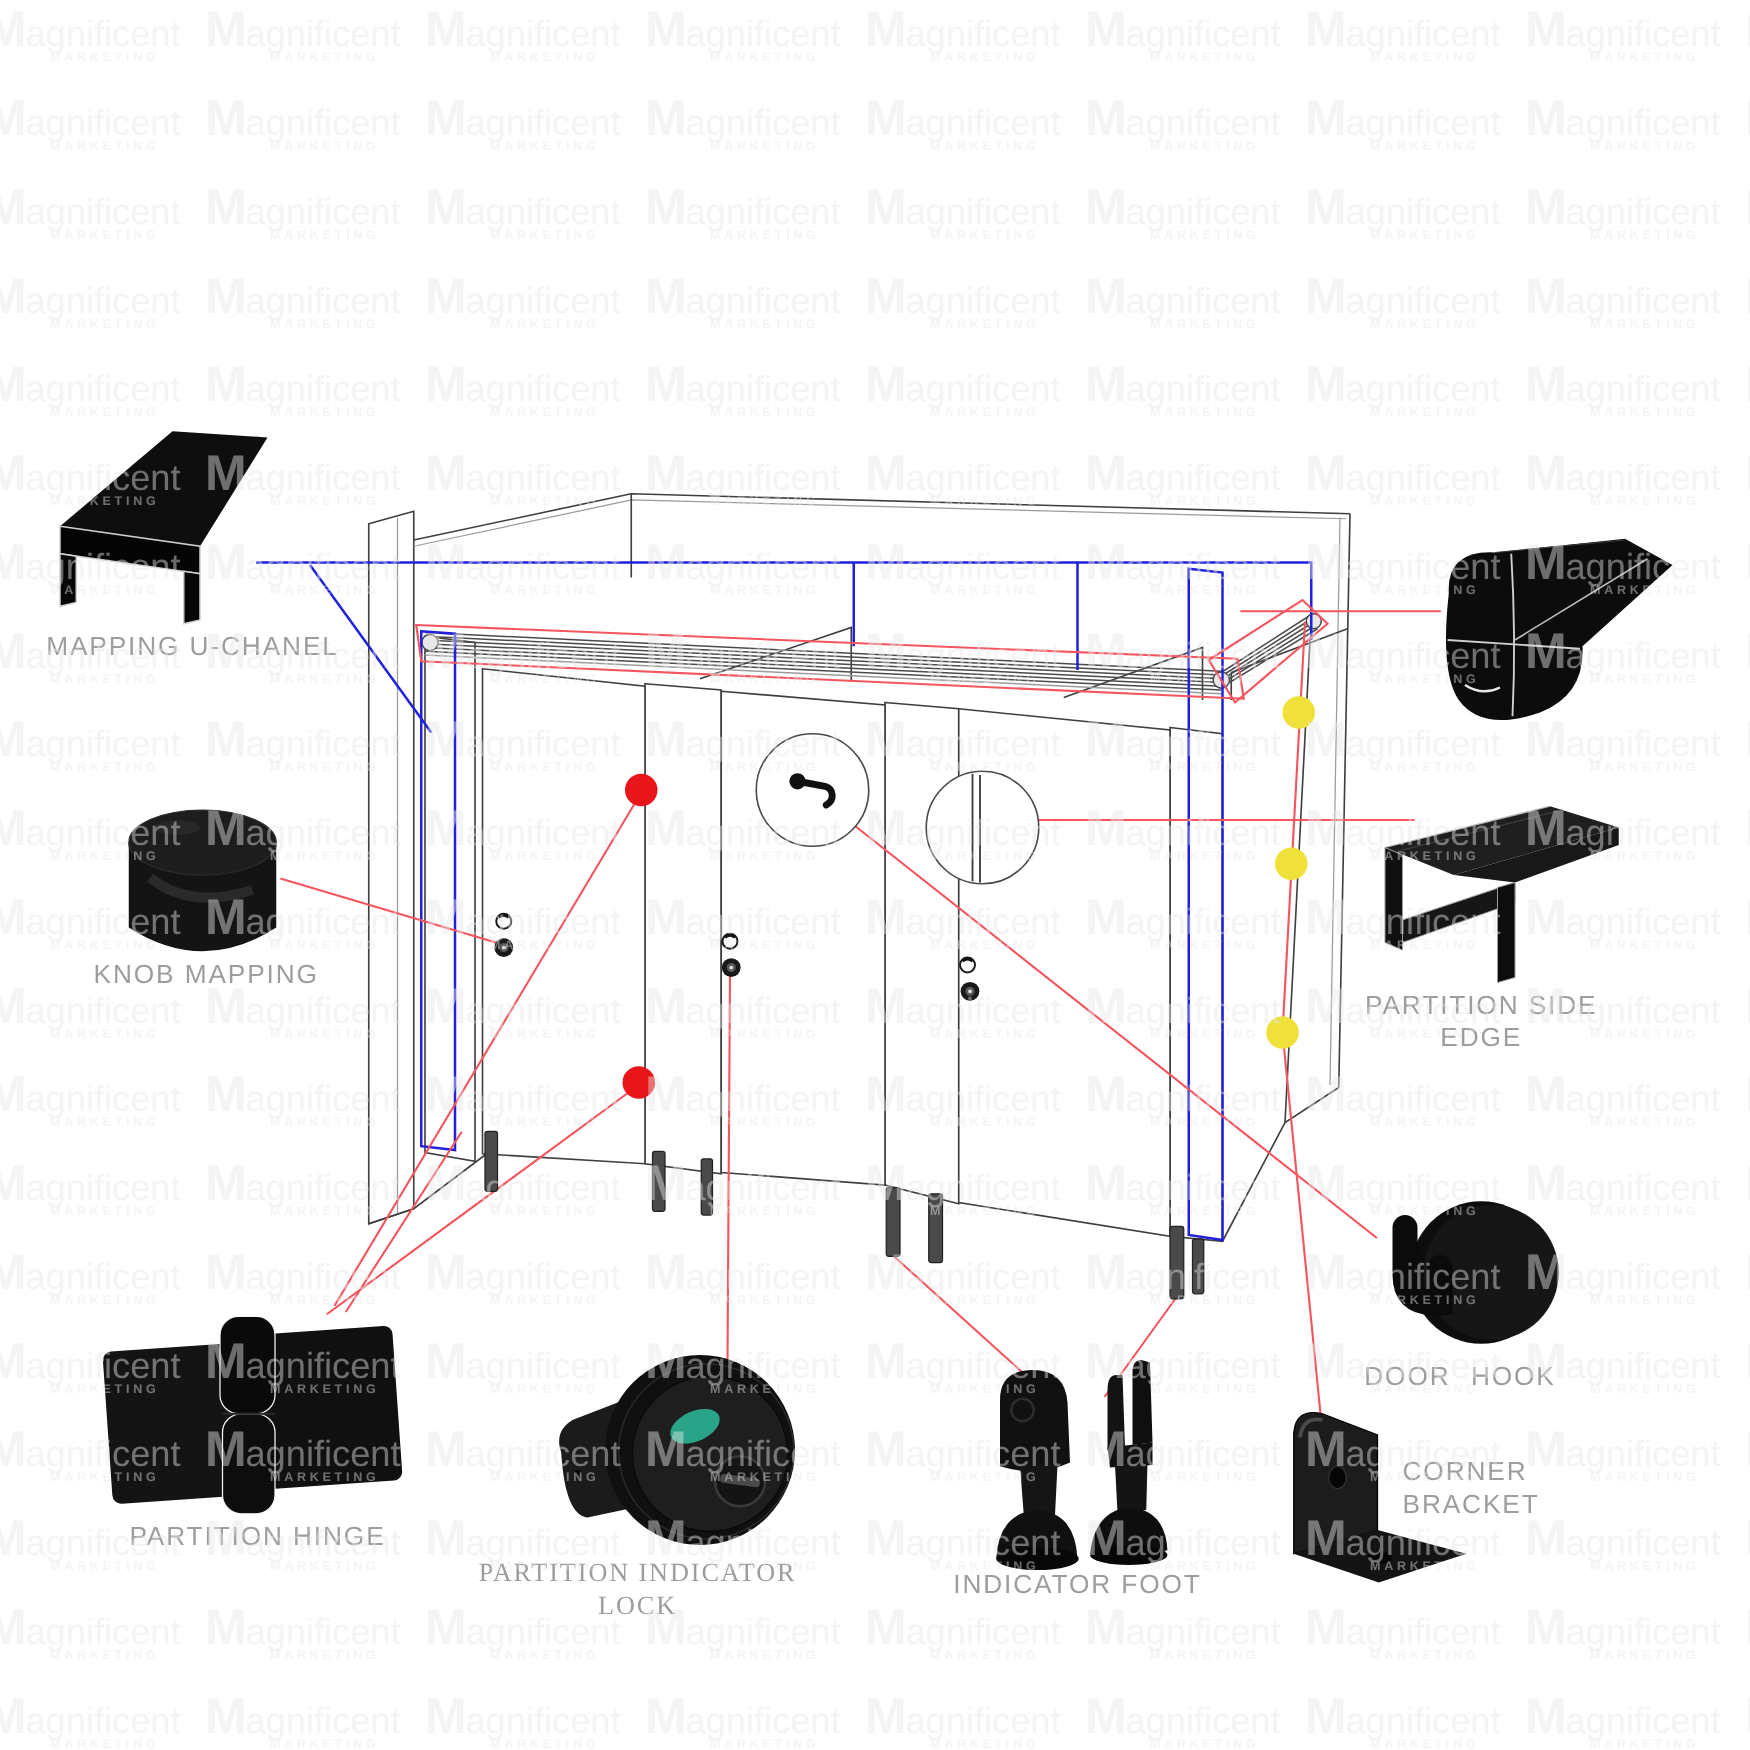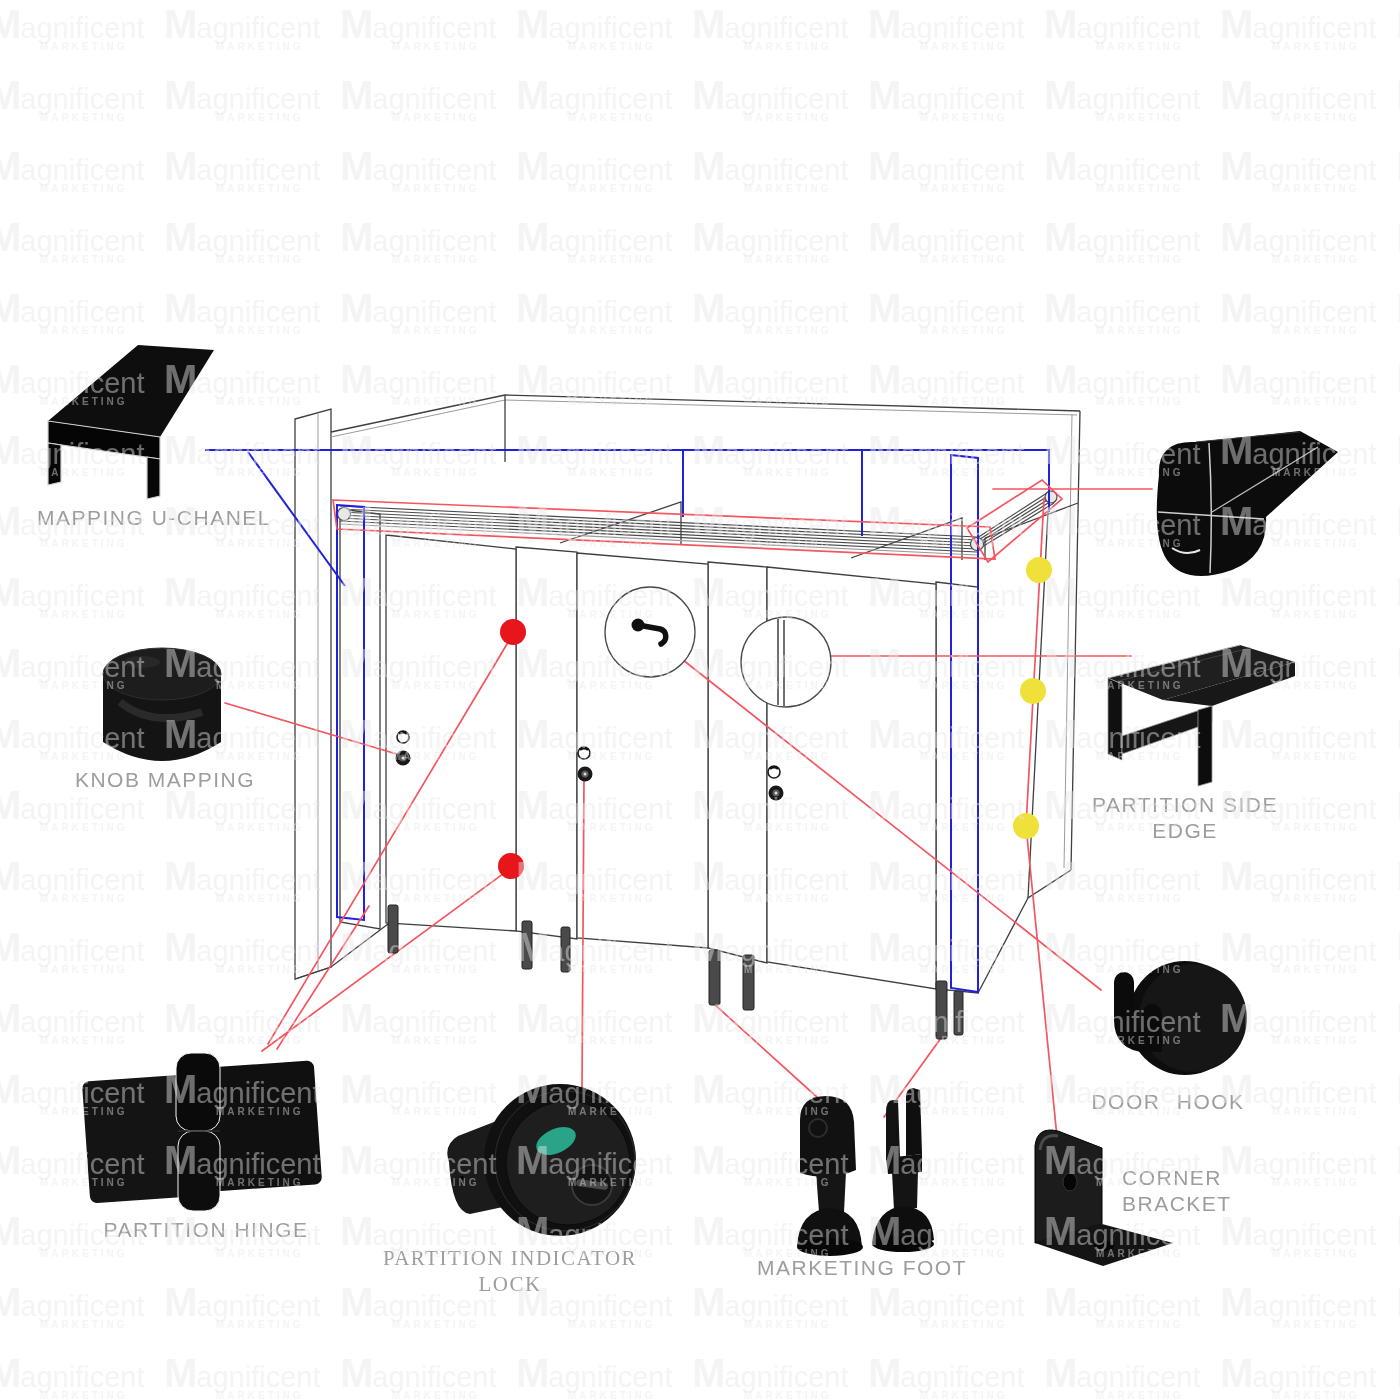--- a/index.html
+++ b/index.html
@@ -247,21 +247,21 @@
     </g>
   </svg>
 
   <div class="labels">
     <div class="title">
     </div>
     <div class="plabel l-uchanel">MAPPING U-CHANEL</div>
     <div class="plabel l-knob">KNOB MAPPING</div>
     <div class="plabel l-hinge">PARTITION HINGE</div>
     <div class="plabel l-lock">PARTITION INDICATOR LOCK</div>
-    <div class="plabel l-foot">MARKETING FOOT</div>
+    <div class="plabel l-foot">INDICATOR FOOT</div>
     <div class="plabel l-hook">DOOR HOOK</div>
     <div class="plabel l-corner">CORNER BRACKET</div>
     <div class="plabel l-sideedge">PARTITION SIDE EDGE</div>
   </div>
 
   <div id="wm-layer">
       <div class="wm" style="left: -12px; top: 4px;"><span class="wm-m">M</span><span class="wm-rest">agnificent</span><div class="wm-sub">MARKETING</div></div>
       <div class="wm" style="left: 164px; top: 4px;"><span class="wm-m">M</span><span class="wm-rest">agnificent</span><div class="wm-sub">MARKETING</div></div>
       <div class="wm" style="left: 340px; top: 4px;"><span class="wm-m">M</span><span class="wm-rest">agnificent</span><div class="wm-sub">MARKETING</div></div>
       <div class="wm" style="left: 516px; top: 4px;"><span class="wm-m">M</span><span class="wm-rest">agnificent</span><div class="wm-sub">MARKETING</div></div>

